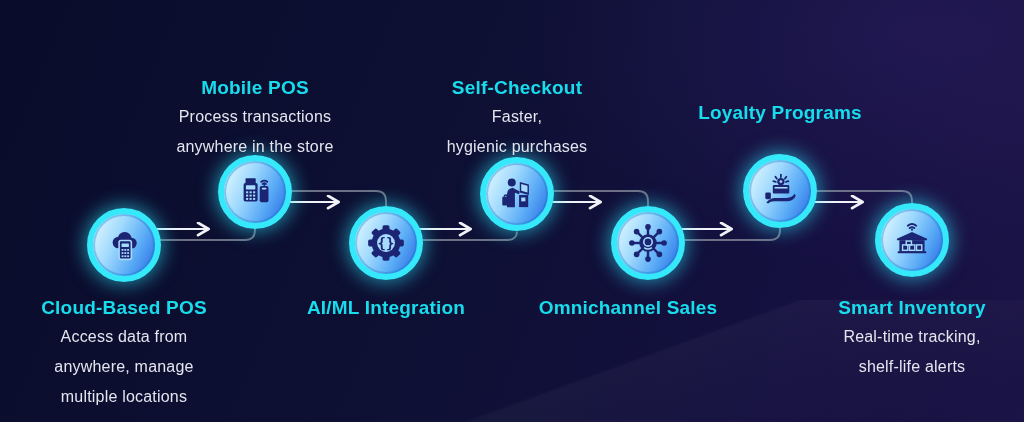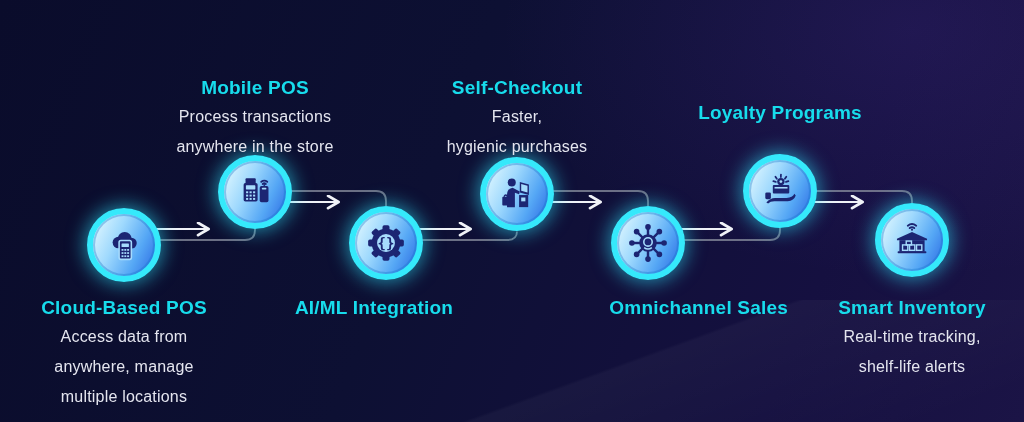--- a/index.html
+++ b/index.html
@@ -147,21 +147,21 @@
         <rect x="10" y="1.8" width="4" height="4.4" rx="1" transform="rotate(180 12 12)"></rect>
         <rect x="10" y="1.8" width="4" height="4.4" rx="1" transform="rotate(225 12 12)"></rect>
         <rect x="10" y="1.8" width="4" height="4.4" rx="1" transform="rotate(270 12 12)"></rect>
         <rect x="10" y="1.8" width="4" height="4.4" rx="1" transform="rotate(315 12 12)"></rect>
         <circle cx="12" cy="12" r="8.2"></circle>
       </g>
       <circle cx="12" cy="12" r="5.1" fill="#a6dbfd"></circle>
       <text x="12" y="14.8" font-size="8" font-weight="bold" text-anchor="middle" font-family="DejaVu Sans Mono, monospace" fill="#1c2573">{}</text>
     </svg>
   </div>
-  <div class="node-label" style="left:234px;top:297px;">
+  <div class="node-label" style="left:246px;top:297px;">
     <div class="node-title">AI/ML Integration</div>
   </div>
 
   <div class="node-badge" style="left:480px;top:157px;">
     <svg width="42" height="42" viewBox="0 0 24 24">
       <g fill="#1c2573">
         <circle cx="9" cy="5.4" r="2.3"></circle>
         <path d="M6.3,19.5 V12.6 Q6.3,8.8 9.5,8.4 L13.6,10.6 L13.2,12.2 L10.8,11.3 L10.8,19.5 Z"></path>
         <path d="M13.6,5.2 L18.8,6.6 V12.6 L13.6,11.2 Z"></path>
         <rect x="13.2" y="12.6" width="5.2" height="6.9"></rect>
@@ -200,21 +200,21 @@
         <circle cx="5.5" cy="5.5" r="1.6"></circle>
           <circle cx="18.5" cy="5.5" r="1.6"></circle>
         <circle cx="5.5" cy="18.5" r="1.6"></circle>
           <circle cx="18.5" cy="18.5" r="1.6"></circle>
         <circle cx="12" cy="12" r="5"></circle>
       </g>
       <circle cx="12" cy="11.4" r="2.4" fill="none" stroke="#a6dbfd" stroke-width="0.9"></circle>
       <path d="M9.8,14.6 q2.2,1.6 4.4,0" fill="none" stroke="#a6dbfd" stroke-width="0.9"></path>
     </svg>
   </div>
-  <div class="node-label" style="left:508px;top:297px;text-align:right;">
+  <div class="node-label" style="left:488px;top:297px;">
     <div class="node-title">Omnichannel Sales</div>
   </div>
 
   <div class="node-badge" style="left:743px;top:154px;">
     <svg width="42" height="42" viewBox="0 0 24 24">
       <g stroke="#1c2573" stroke-width="1" stroke-linecap="round">
         <line x1="12.5" y1="2.6" x2="12.5" y2="4"></line>
           <line x1="9.4" y1="3.8" x2="10.2" y2="5"></line>
         <line x1="15.6" y1="3.8" x2="14.8" y2="5"></line>
           <line x1="8.2" y1="6.4" x2="9.6" y2="6.8"></line>

